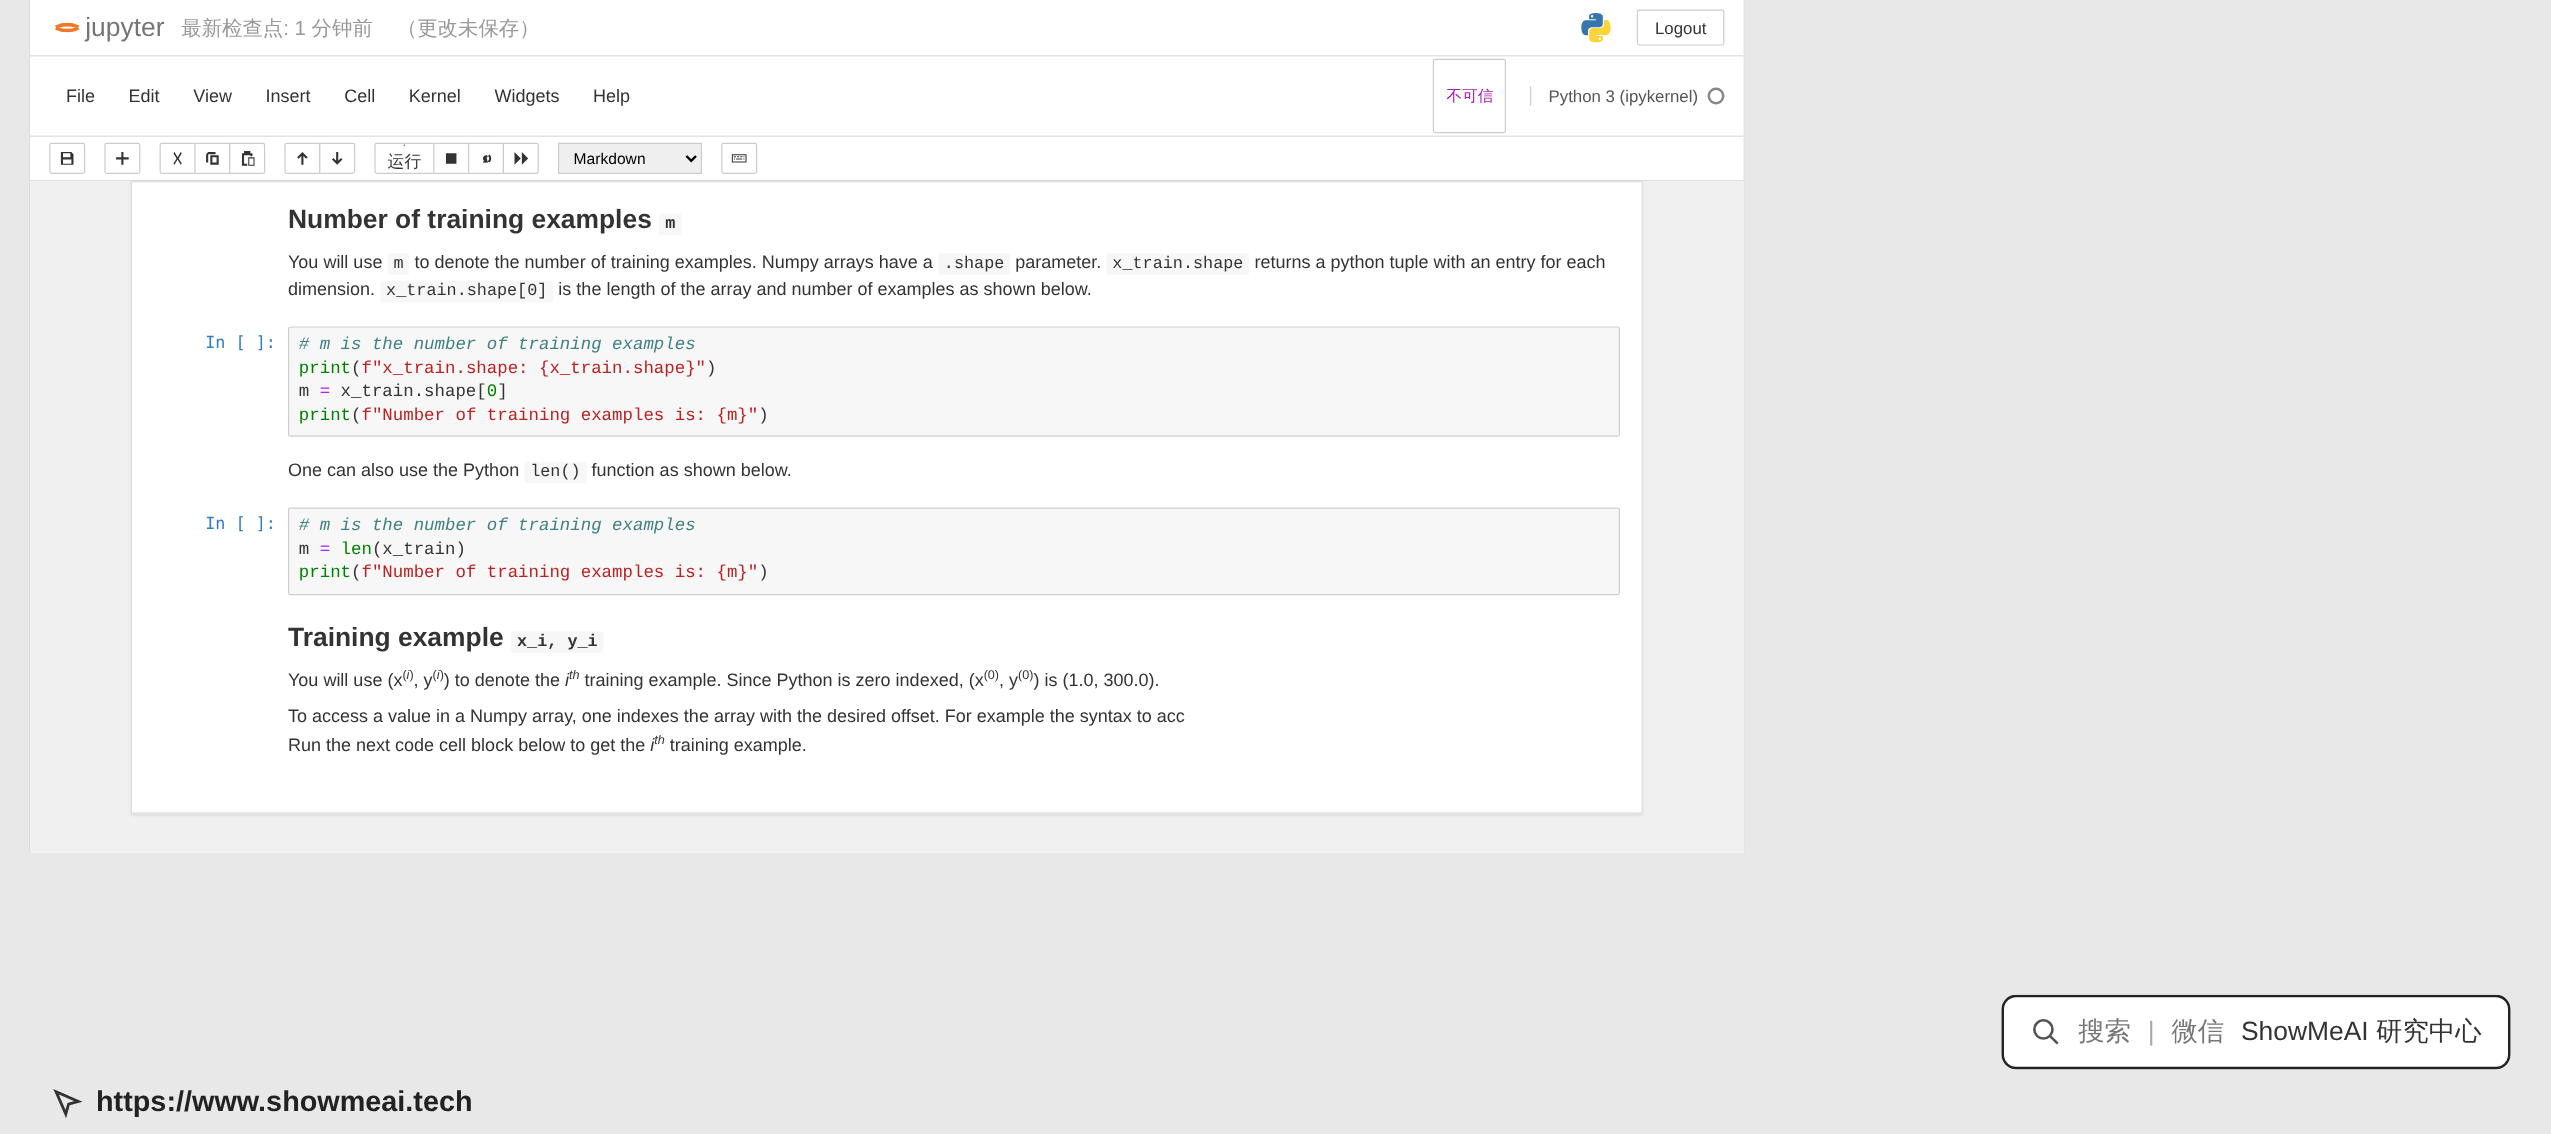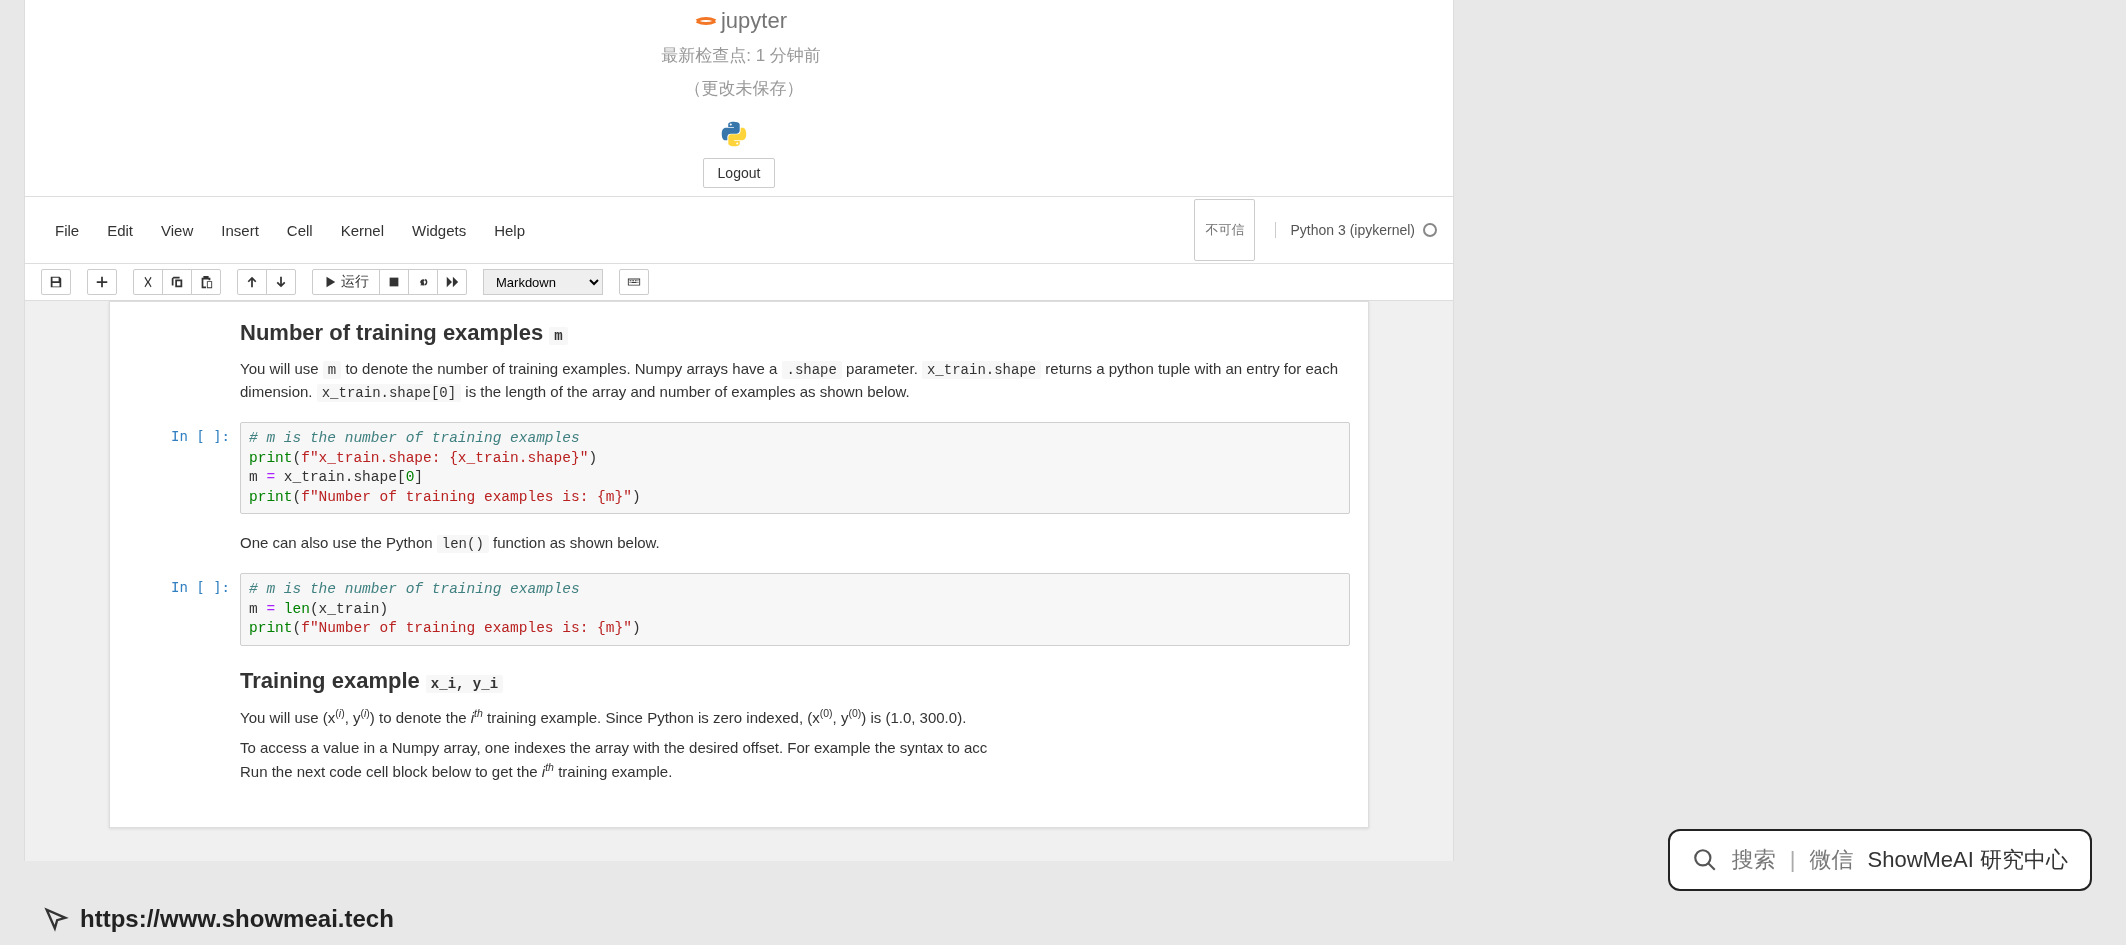--- a/index.html
+++ b/index.html
@@ -1,41 +1,41 @@
 <!DOCTYPE html>
 <html><head>
 <meta charset="utf-8">
 <style>
 * { box-sizing: border-box; margin: 0; padding: 0; }
 body { font-family: "Helvetica Neue", Helvetica, Arial, sans-serif; background: #e8e8e8; font-size: 14px; color: #333; }
 .page-wrap { background: #fff; max-width: 1430px; margin-left: 24px; margin-right: 0; border-left: 1px solid #ddd; border-right: 1px solid #ddd; }
-.header { display: flex; align-items: center; padding: 8px 16px; border-bottom: 1px solid #ddd; gap: 10px; flex-direction: column; }
+.header { display: flex; align-items: center; padding: 8px 16px; border-bottom: 1px solid #ddd; gap: 10px; }
 .jupyter-logo { display: flex; align-items: center; gap: 6px; }
 .jupyter-logo .orb { width: 24px; height: 24px; position: relative; }
 .jupyter-logo .orb::before, .jupyter-logo .orb::after { content: ""; position: absolute; left: 2px; border: 3px solid #f37626; border-left-color: transparent; border-right-color: transparent; width: 20px; height: 8px; border-radius: 50%; }
 .jupyter-logo .orb::before { top: 2px; border-top-color: transparent; }
 .jupyter-logo .orb::after { bottom: 2px; border-bottom-color: transparent; }
 .jupyter-logo .text { font-size: 22px; color: #757575; font-weight: 400; }
 .nb-title { font-size: 22px; color: #333; }
 .checkpoint { font-size: 17px; color: #999; margin-left: 4px; }
 .autosave { font-size: 17px; color: #999; margin-left: 10px; }
 .header-spacer { flex: 1; }
 .python-icon { width: 28px; height: 28px; margin-right: 10px; }
 .python-icon svg { width: 100%; height: 100%; }
 .logout-btn { border: 1px solid #ccc; background: #fff; padding: 6px 14px; border-radius: 2px; font-size: 14px; color: #333; cursor: pointer; }
 .menubar { display: flex; align-items: center; padding: 2px 16px; border-bottom: 1px solid #ddd; font-size: 15px; text-align: right; }
 .menubar .m { padding: 8px 14px; cursor: pointer; }
 .menubar .spacer { flex: 1; }
-.trust-btn { border: 1px solid #ccc; padding: 21px 10px; font-size: 13px; color: #737373; border-radius: 2px; cursor: pointer; font-family: Liberation Serif, serif; }
+.trust-btn { border: 1px solid #ccc; padding: 21px 10px; font-size: 13px; color: #a21caf; border-radius: 2px; cursor: pointer; font-family: Liberation Serif, serif; }
 .kernel-ind { display: flex; align-items: center; margin-left: 20px; padding-left: 14px; border-left: 1px solid #ccc; }
 .kernel-name { font-size: 14px; color: #555; margin-right: 8px; }
 .kernel-circle { width: 14px; height: 14px; border: 2px solid #888; border-radius: 50%; }
 .toolbar { display: flex; align-items: center; padding: 5px 16px; border-bottom: 1px solid #ddd; gap: 4px; }
 .tb-btn { border: 1px solid #ccc; background: #fff; width: 30px; height: 26px; display: flex; align-items: center; justify-content: center; border-radius: 2px; cursor: pointer; }
-.tb-btn.wide { width: auto; padding: 0 10px; gap: 4px; }
+.tb-btn.wide { width: auto; padding: 0 10px; gap: 4px; flex-direction: column; }
 .tb-group { display: flex; gap: 0; }
 .tb-group .tb-btn { border-radius: 0; margin-left: -1px; }
 .tb-group .tb-btn:first-child { border-top-left-radius: 2px; border-bottom-left-radius: 2px; margin-left: 0; }
 .tb-group .tb-btn:last-child { border-top-right-radius: 2px; border-bottom-right-radius: 2px; }
 .tb-sep { width: 8px; }
 .cell-type-select { border: 1px solid #ccc; height: 26px; padding: 0 8px; font-size: 13px; min-width: 120px; }
 .ico { width: 14px; height: 14px; fill: #333; }
 .notebook-area { background: #f0f0f0; padding: 0 10px 30px; min-height: 560px; }
 .nb-inner { background: #fff; border: 1px solid #ddd; max-width: 1260px; margin: 0 auto; box-shadow: 0 1px 3px rgba(0,0,0,.1); padding-bottom: 30px; }
 .cell { padding: 4px 0; }

